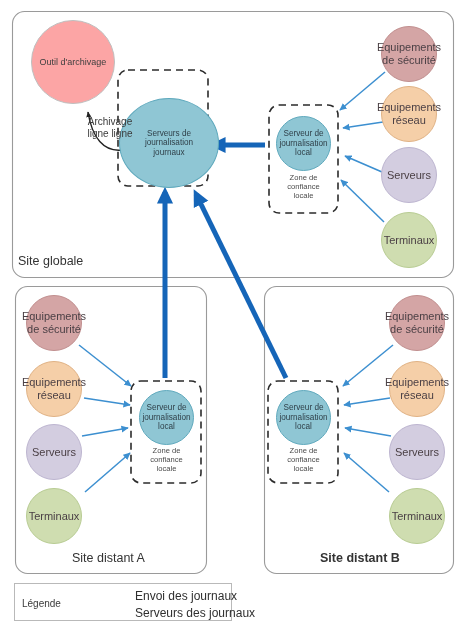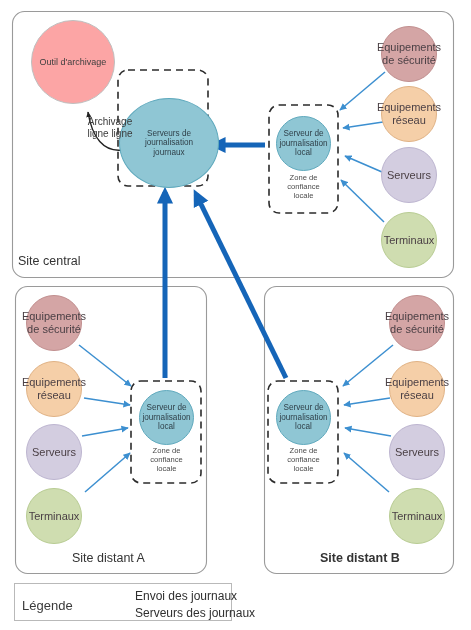--- a/index.html
+++ b/index.html
@@ -13,21 +13,21 @@
         font-size:11px;color:#4a3f44;box-sizing:border-box;}
   .node span{display:block;padding:0 3px;}
   .node.teal{font-size:8.2px;color:#30414a;}
   .node.gray{font-size:9px;color:#3f3f3f;}
   .zone-cap{position:absolute;text-align:center;font-size:7.6px;color:#4a4a4a;
             line-height:1.18;white-space:normal;}
   .free-text{position:absolute;text-align:center;font-size:10px;color:#3a3a3a;
              line-height:1.2;}
   .legend-box{position:absolute;box-sizing:border-box;border:1px solid #b9b9b9;
               background:#fff;}
-  .legend-title{position:absolute;font-size:13px;color:#3a3a3a;}
+  .legend-title{position:absolute;font-size:10px;color:#3a3a3a;}
   .legend-text{position:absolute;font-size:12px;color:#2f2f2f;white-space:nowrap;}
 </style>
 </head>
 <body>
 
 <div id="stage">
 
   <svg class="layer" viewBox="0 0 471 630">
     <defs>
       <marker id="mThin" viewBox="0 0 10 10" refX="8.4" refY="5" markerWidth="5.2" markerHeight="5.2" orient="auto-start-reverse">
@@ -184,21 +184,21 @@
     <div>Zone de</div>
     <div>confiance</div>
     <div>locale</div>
   </div>
 
   <div class="free-text" style="left:84px;top:116px;width:52px;">
     <div>Archivage</div>
     <div>ligne ligne</div>
   </div>
 
-  <div class="site-label" style="left:18px;top:254px;">Site central</div>
+  <div class="site-label" style="left:18px;top:254px;">Site globale</div>
   <div class="site-label" style="left:72px;top:551px;">Site distant A</div>
   <div class="site-label" style="left:320px;top:551px;font-weight:bold;">Site distant B</div>
 
   <div class="legend-box" style="left:14px;top:583px;width:218px;height:38px;"></div>
   <div class="legend-title" style="left:22px;top:598px;">Légende</div>
   <div class="legend-text" style="left:135px;top:589px;">Envoi des journaux</div>
   <div class="legend-text" style="left:135px;top:606px;">Serveurs des journaux</div>
 
 </div>
 

